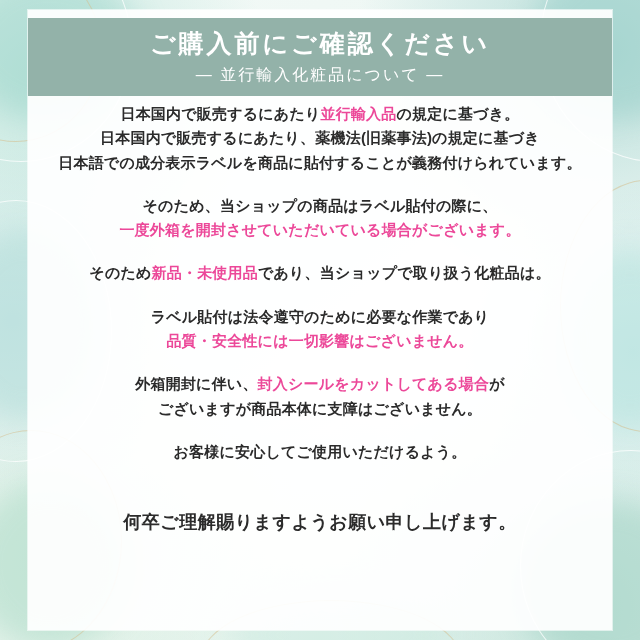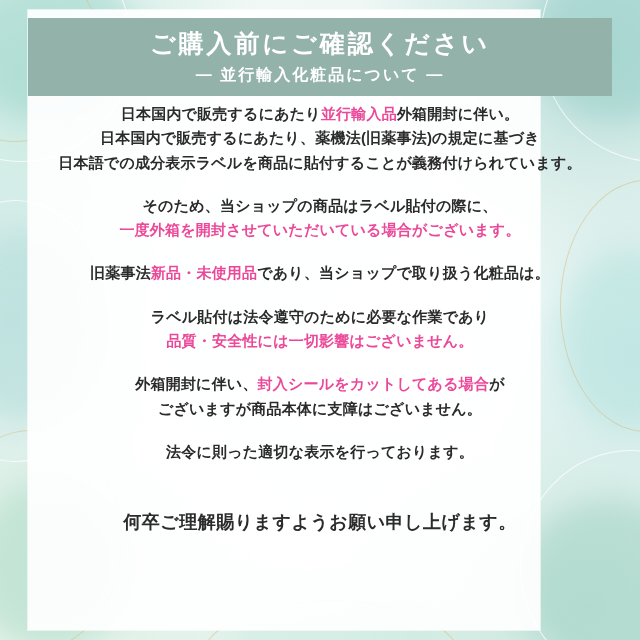--- a/index.html
+++ b/index.html
@@ -42,21 +42,21 @@
   .blob {
     position: absolute;
     border-radius: 50%;
     filter: blur(14px);
     pointer-events: none;
   }
   .card {
     position: absolute;
     left: 28px;
     top: 10px;
-    width: 512px;
+    width: 584px;
     height: 620px;
     background: rgba(255, 255, 255, 0.93);
     box-shadow: 0 0 0 1px rgba(255, 255, 255, 0.6);
   }
   .header {
     position: absolute;
     left: 0;
     top: 8px;
     width: 584px;
     height: 78px;
@@ -70,21 +70,21 @@
     color: #ffffff;
     font-size: 25px;
     letter-spacing: 3px;
     font-weight: 700;
     line-height: 1.2;
   }
   .header-sub {
     color: #ffffff;
     font-size: 16px;
     letter-spacing: 2px;
-    font-weight: 700;
+    font-weight: 400;
     margin-top: 7px;
   }
   .body {
     position: absolute;
     left: 0;
     top: 92px;
     width: 584px;
     text-align: center;
     color: #2b2b2b;
   }
@@ -138,40 +138,40 @@
   <div class="card">
 
     <div class="header">
       <div class="header-title">ご購入前にご確認ください</div>
       <div class="header-sub">― 並行輸入化粧品について ―</div>
     </div>
 
     <div class="body">
       <div id="paragraphs">
           <div class="para">
-            <span class="line"><span>日本国内で販売するにあたり</span><span class="em">並行輸入品</span><span>外箱開封に伴い。</span></span>
+            <span class="line"><span>日本国内で販売するにあたり</span><span class="em">並行輸入品</span><span>の規定に基づき。</span></span>
             <span class="line"><span>日本国内で販売するにあたり、薬機法(旧薬事法)の規定に基づき</span></span>
             <span class="line"><span>日本語での成分表示ラベルを商品に貼付することが義務付けられています。</span></span>
           </div>
           <div class="para">
             <span class="line"><span>そのため、当ショップの商品はラベル貼付の際に、</span></span>
             <span class="line"><span class="em">一度外箱を開封させていただいている場合がございます。</span></span>
           </div>
           <div class="para">
-            <span class="line"><span>旧薬事法</span><span class="em">新品・未使用品</span><span>であり、当ショップで取り扱う化粧品は。</span></span>
+            <span class="line"><span>そのため</span><span class="em">新品・未使用品</span><span>であり、当ショップで取り扱う化粧品は。</span></span>
           </div>
           <div class="para">
             <span class="line"><span>ラベル貼付は法令遵守のために必要な作業であり</span></span>
             <span class="line"><span class="em">品質・安全性には一切影響はございません。</span></span>
           </div>
           <div class="para">
             <span class="line"><span>外箱開封に伴い、</span><span class="em">封入シールをカットしてある場合</span><span>が</span></span>
             <span class="line"><span>ございますが商品本体に支障はございません。</span></span>
           </div>
           <div class="para">
-            <span class="line"><span>法令に則った適切な表示を行っております。</span></span>
+            <span class="line"><span>お客様に安心してご使用いただけるよう。</span></span>
           </div>
         </div>
       <div class="closing">何卒ご理解賜りますようお願い申し上げます。</div>
     </div>
 
   </div>
 </div>
 
 </body></html>

